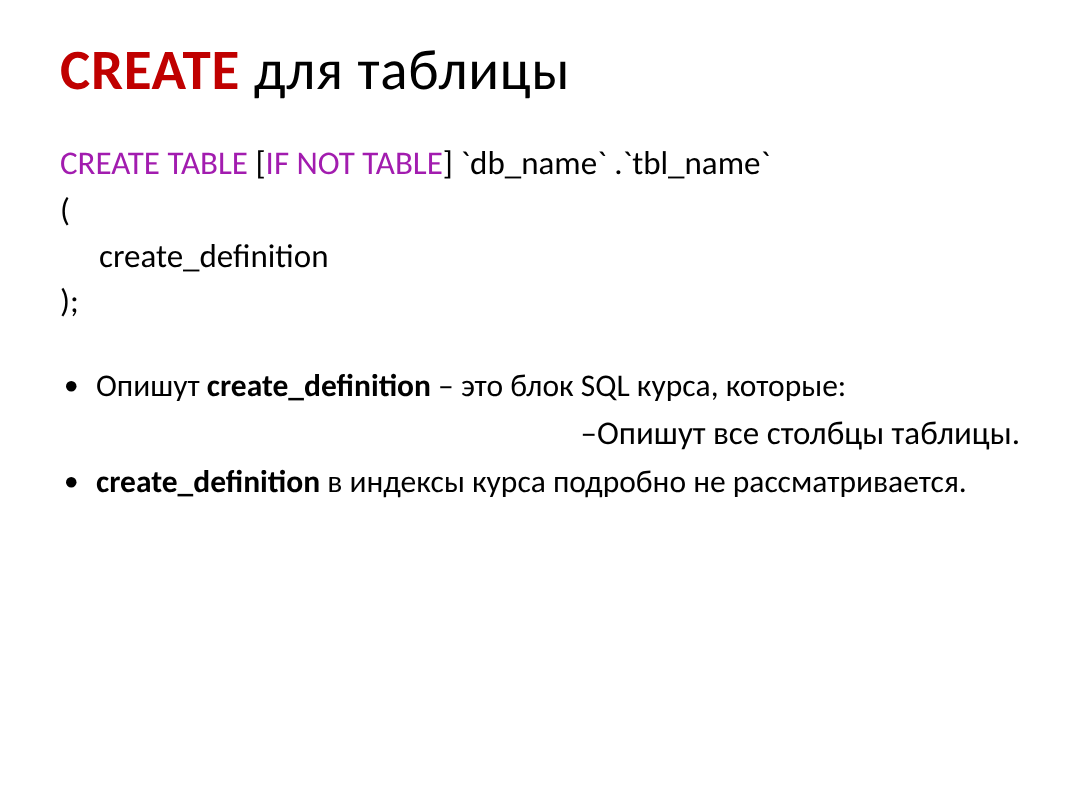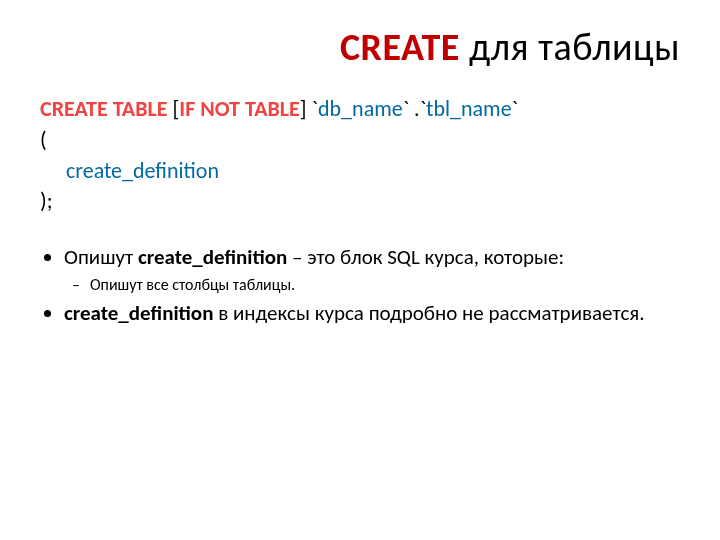--- a/index.html
+++ b/index.html
@@ -6,49 +6,50 @@
     body {
       width: 720px;
       height: 540px;
       background: #fff;
       font-family: Calibri, Arial, sans-serif;
       color: #000;
       padding: 24px 40px 40px 40px;
       overflow: hidden;
     }
     .title {
-      text-align: right;
+      text-align: left;
       font-size: 38px;
       font-weight: 400;
       margin-bottom: 24px;
       letter-spacing: 0.5px;
     }
     .title .red { color: #c00000; font-weight: 700; }
     .syntax {
       font-size: 22px;
       line-height: 1.4;
       margin-bottom: 26px;
     }
-    .syntax .darkblue { color: #ef4444; font-weight: 700; }
-    .syntax .red { color: #0369a1; }
+    .syntax .darkblue { color: #a21caf; font-weight: 400; }
+    .syntax .red { color: #000000; }
     .syntax .bracket { color: #000; }
     .syntax .indent { padding-left: 26px; display: block; }
     ul.outer {
       list-style: disc;
       padding-left: 24px;
       font-size: 21px;
       line-height: 1.35;
     }
     ul.outer > li { margin-bottom: 2px; }
     ul.inner {
       list-style: none;
       padding-left: 26px;
-      font-size: 16px;
+      font-size: 22px;
       margin-top: 2px;
       margin-bottom: 4px;
+      text-align: right;
     }
     ul.inner > li::before {
       content: "–";
       display: inline-block;
       width: 18px;
       margin-left: -18px;
     }
     .b { font-weight: 700; }
   </style>
 </head>

